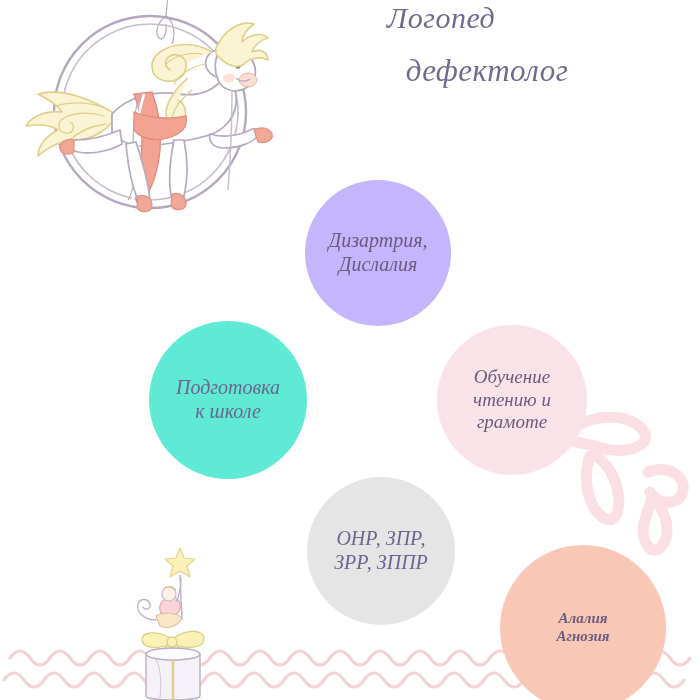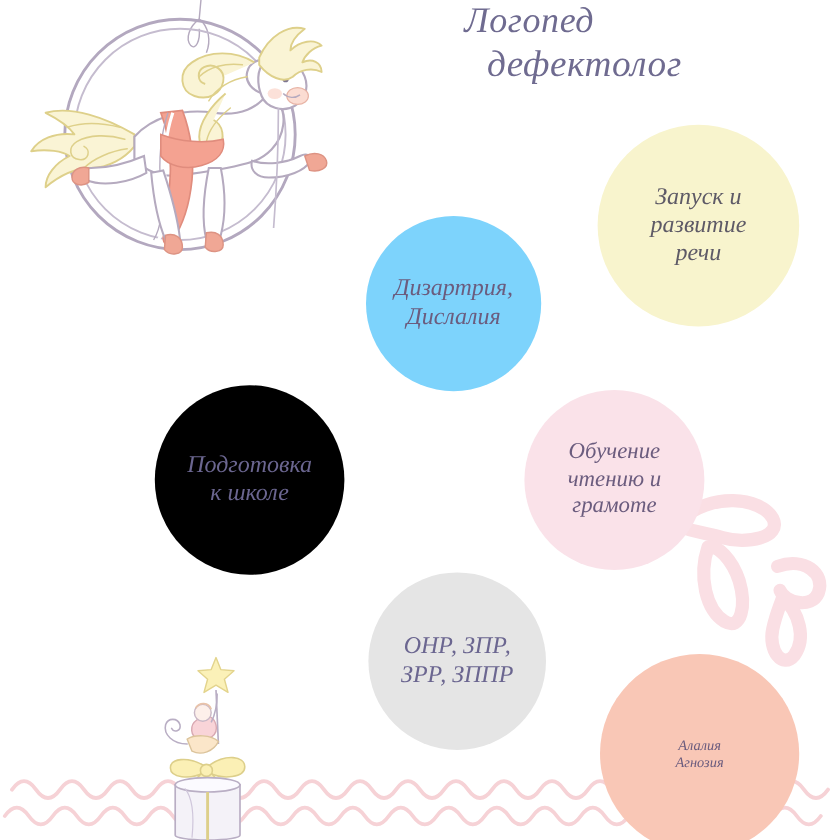--- a/index.html
+++ b/index.html
@@ -37,21 +37,21 @@
     line-height: 1.08;
     white-space: nowrap;
   }
   .title-line-1 {
     font-size: 30px;
     margin-left: -48px;
   }
   .title-line-2 {
     font-size: 31px;
     margin-left: 44px;
-    margin-top: 2px;
+    margin-top: 20px;
   }
 
   
   .bubble {
     position: absolute;
     border-radius: 50%;
     display: flex;
     align-items: center;
     justify-content: center;
     text-align: center;
@@ -63,34 +63,34 @@
     font-style: italic;
     color: #6b5c7e;
     line-height: 1.18;
     padding: 0 8px;
     white-space: pre-line;
   }
 
   #bubble-zapusk   { left: 498px; top: 104px; width: 168px; height: 168px; background: #f8f4cd; }
   #bubble-zapusk span { font-size: 20px; color: #5e5a66; }
 
-  #bubble-dizartria { left: 305px; top: 180px; width: 146px; height: 146px; background: #7dd3fc; }
+  #bubble-dizartria { left: 305px; top: 180px; width: 146px; height: 146px; background: #c4b5fd; }
   #bubble-dizartria span { font-size: 20px; }
 
-  #bubble-podgotovka { left: 129px; top: 321px; width: 158px; height: 158px; background: #000000; }
+  #bubble-podgotovka { left: 149px; top: 321px; width: 158px; height: 158px; background: #5eead4; }
   #bubble-podgotovka span { font-size: 20px; color: #6b6690; }
 
   #bubble-obuchenie { left: 437px; top: 325px; width: 150px; height: 150px; background: #fae2e9; }
   #bubble-obuchenie span { font-size: 19px; }
 
   #bubble-onr { left: 307px; top: 477px; width: 148px; height: 148px; background: #e5e5e5; }
   #bubble-onr span { font-size: 20px; color: #6b6690; }
 
   #bubble-alalia { left: 500px; top: 545px; width: 166px; height: 166px; background: #f9c7b6; }
-  #bubble-alalia span { font-size: 12px; }
+  #bubble-alalia span { font-size: 15px; font-weight: bold; }
 
   
   .deco {
     position: absolute;
     pointer-events: none;
   }
   #horse-art { left: 16px; top: -6px; width: 268px; height: 236px; z-index: 4; }
   #gift-art  { left: 112px; top: 542px; width: 130px; height: 158px; z-index: 4; }
   #waves-art { left: 0px;  top: 636px; width: 700px; height: 64px; z-index: 2; }
   #bow-art   { left: 548px; top: 396px; width: 152px; height: 180px; z-index: 1; }
@@ -241,25 +241,20 @@
                T 484 44 T 504 44 T 524 44 T 544 44 T 564 44 T 584 44 T 604 44 T 624 44
                T 644 44 T 664 44 T 684 44"></path>
     </g>
   </svg>
 
   <div class="title-block">
     <div class="title-line title-line-1">Логопед</div>
     <div class="title-line title-line-2">дефектолог</div>
   </div>
 
-  <div class="bubble" id="bubble-zapusk">
-    <span>Запуск и
-развитие
-речи</span>
-  </div>
 
   <div class="bubble" id="bubble-dizartria">
     <span>Дизартрия,
 Дислалия</span>
   </div>
 
   <div class="bubble" id="bubble-podgotovka">
     <span>Подготовка
 к школе</span>
   </div>

